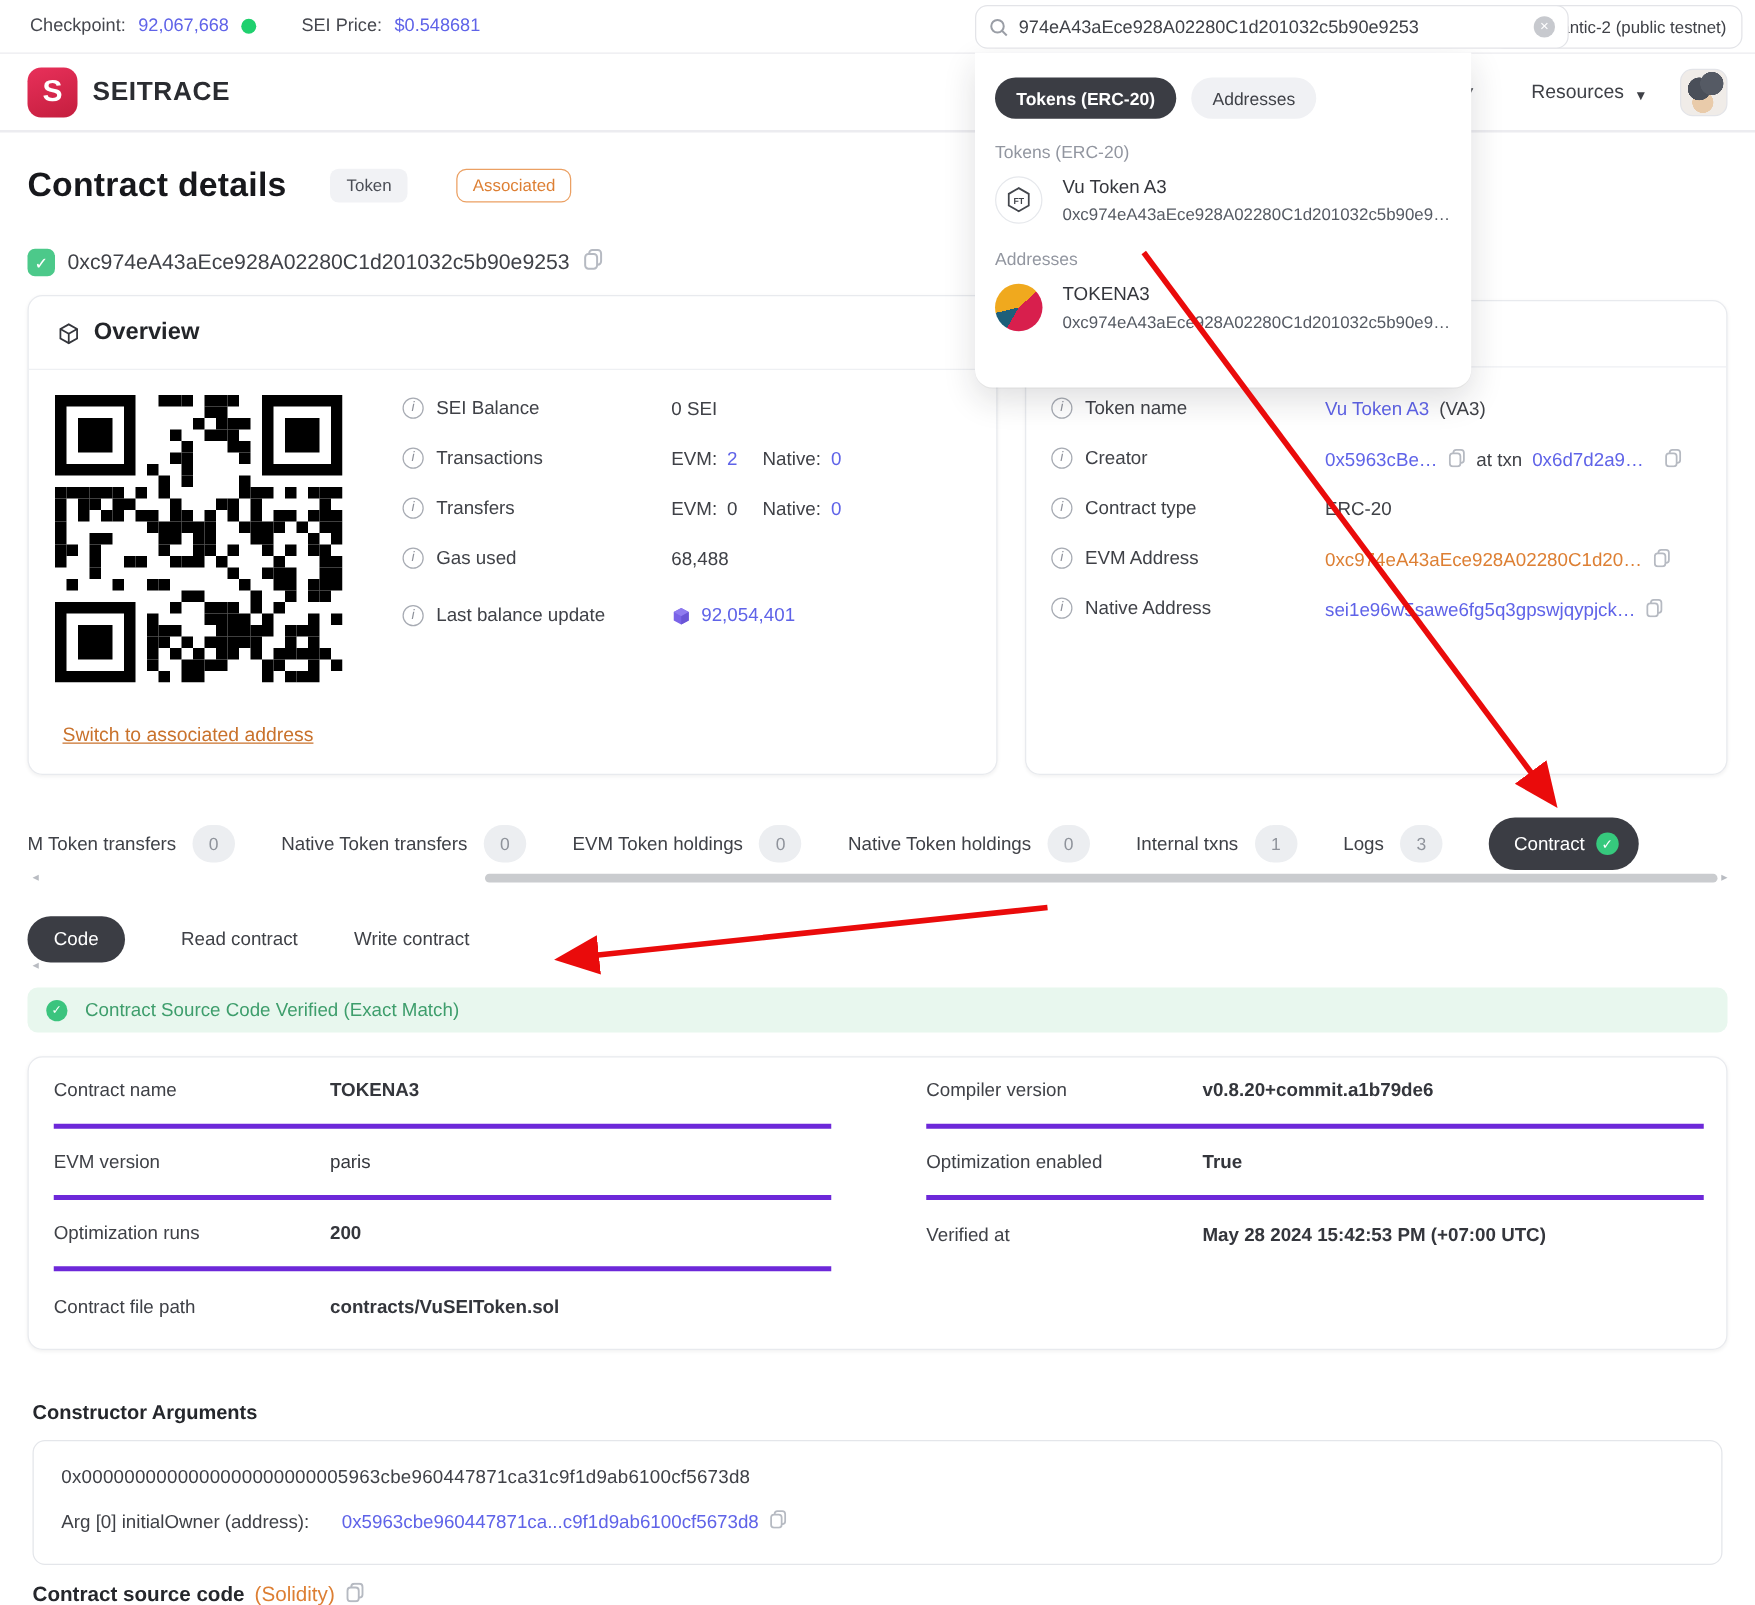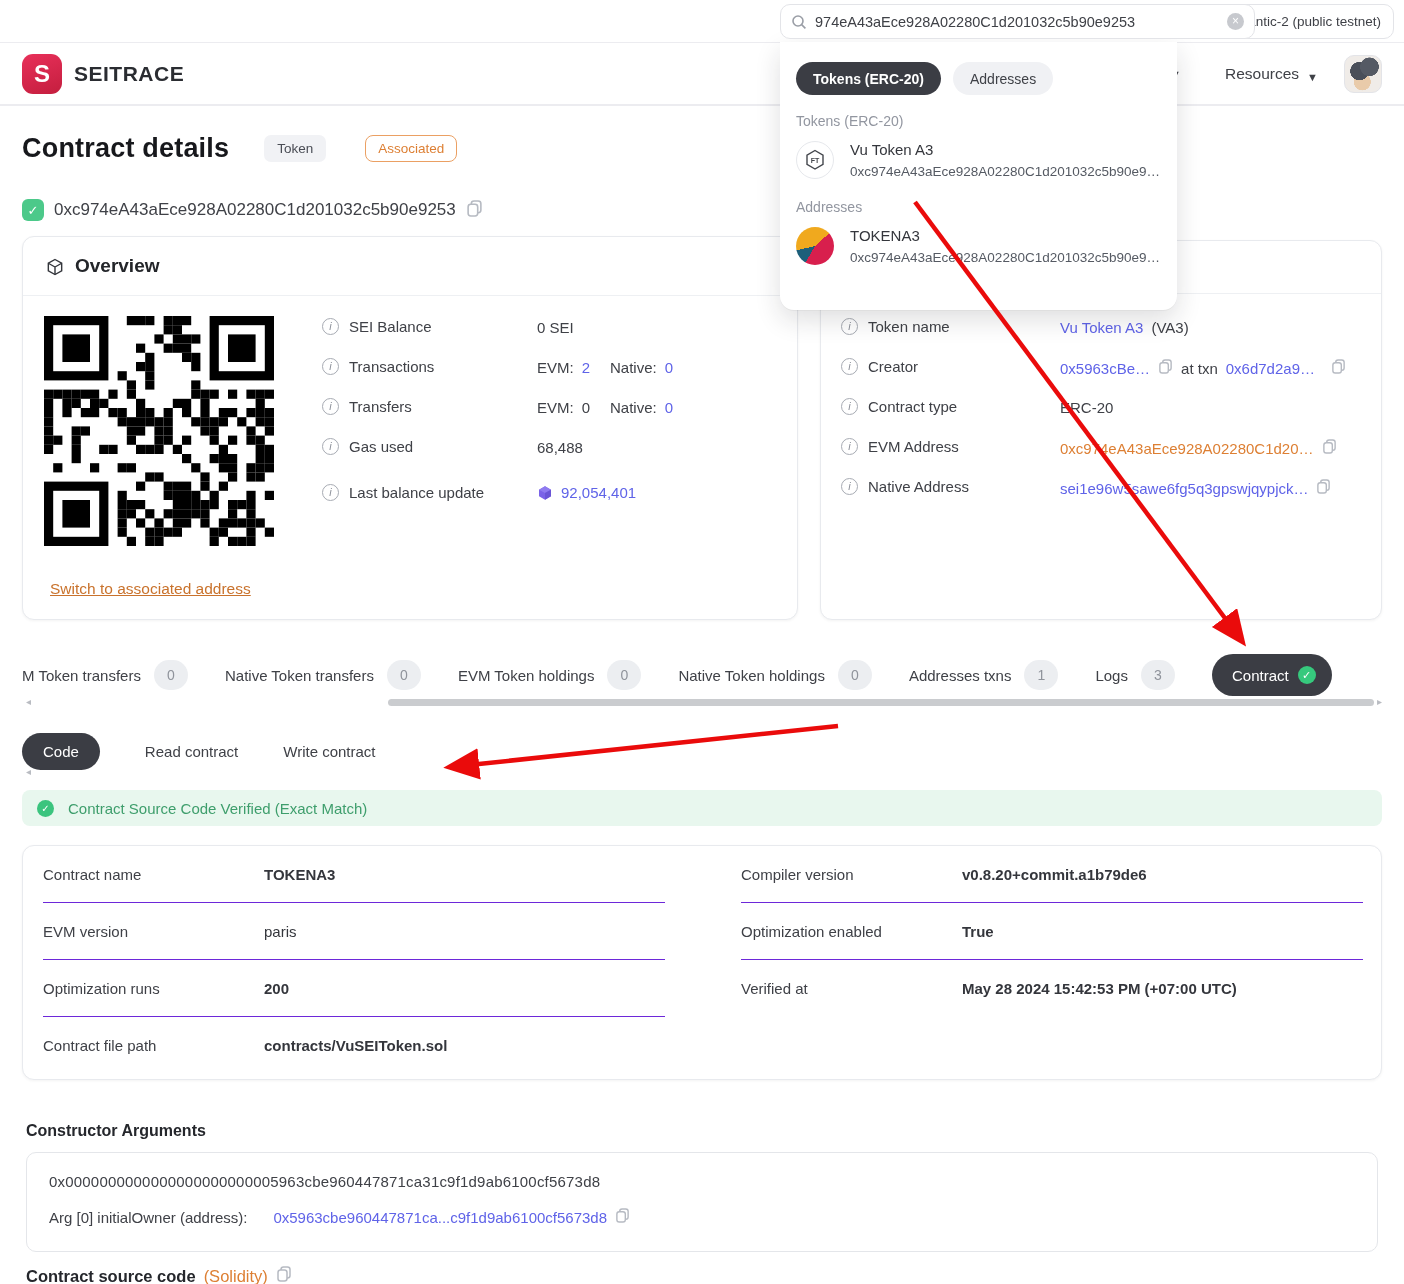--- a/index.html
+++ b/index.html
@@ -118,41 +118,51 @@
     display:flex; align-items:center; gap:14px; padding:0 15px; }
   .banner-check { width:17px; height:17px; border-radius:50%; background:#3bc47e; color:#fff; font-size:10px;
     display:flex; align-items:center; justify-content:center; }
   .banner-text { font-size:15px; color:#3e9e6c; }
 
   
   .info-card { left:22px; top:845px; width:1360px; height:235px; padding:0; }
   .info-col { position:absolute; top:0; }
   .info-col-left { left:20px; width:622px; }
   .info-col-right { left:718px; width:622px; }
-  .info-row { height:57px; display:flex; align-items:center; border-bottom:1px solid #6d28d9; }
+  .info-row { height:57px; display:flex; align-items:center; border-bottom:4px solid #6d28d9; }
   .info-row:last-child, .info-row.noline { border-bottom:none; }
   .info-label { width:221px; font-size:15px; color:#3f4147; flex:0 0 auto; }
   .info-value { font-size:15px; color:#34363c; font-weight:700; }
   .info-value.norm { font-weight:400; }
 
   .ctor-heading { left:26px; top:1122px; font-size:16px; font-weight:700; color:#25272c; }
   .ctor-box { left:26px; top:1152px; width:1352px; height:100px; border:1px solid #e4e6ea; border-radius:10px;
     padding:20px 22px; }
   .ctor-raw { font-size:15px; color:#3f4147; letter-spacing:.2px; }
   .ctor-arg { margin-top:18px; font-size:15px; color:#3f4147; display:flex; align-items:center; gap:8px; }
   .src-row { left:26px; top:1266px; font-size:16.5px; font-weight:700; color:#25272c; display:flex; gap:8px; align-items:center; }
   .src-lang { color:#dd7f33; font-weight:400; }
 
   .arrows { left:0; top:0; z-index:1000; pointer-events:none; }
 </style>
 </head>
 <body>
 
 <div class="stage">
 
+  <div class="abs topbar">
+    <div class="topbar-left">
+      <span class="muted-label">Checkpoint:</span>
+      <span class="lnk">92,067,668</span>
+      <span class="green-dot"></span>
+      <span class="gap26"></span>
+      <span class="muted-label">SEI Price:</span>
+      <span class="lnk">$0.548681</span>
+    </div>
+  </div>
 
   <div class="abs search-wrap">
     <svg width="16" height="16" viewBox="0 0 16 16">
       <circle cx="7" cy="7" r="5" fill="none" stroke="#9a9ea6" stroke-width="1.6"></circle>
       <line x1="10.6" y1="10.6" x2="14.4" y2="14.4" stroke="#9a9ea6" stroke-width="1.6"></line>
     </svg>
     <input type="text" value="974eA43aEce928A02280C1d201032c5b90e9253" style="">
     <span class="clear-btn">×</span>
   </div>
 
@@ -547,21 +557,21 @@
     </div>
     <div class="tab">
       <span>EVM Token holdings</span>
       <span class="count-badge">0</span>
     </div>
     <div class="tab">
       <span>Native Token holdings</span>
       <span class="count-badge">0</span>
     </div>
     <div class="tab">
-      <span>Addresses txns</span>
+      <span>Internal txns</span>
       <span class="count-badge">1</span>
     </div>
     <div class="tab">
       <span>Logs</span>
       <span class="count-badge">3</span>
     </div>
     <div class="tab-active-pill">
       <span>Contract</span>
       <span class="check-circle">✓</span>
     </div>

